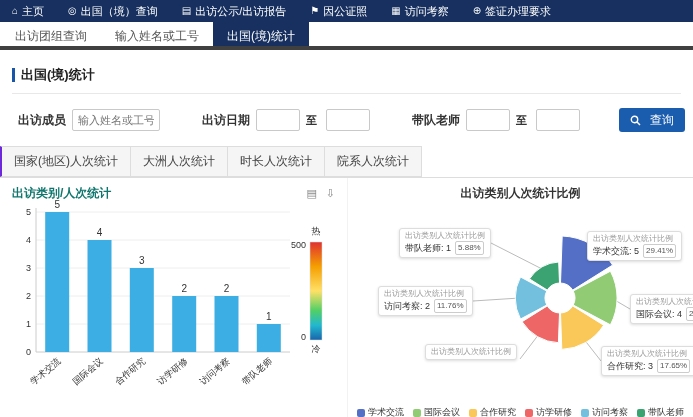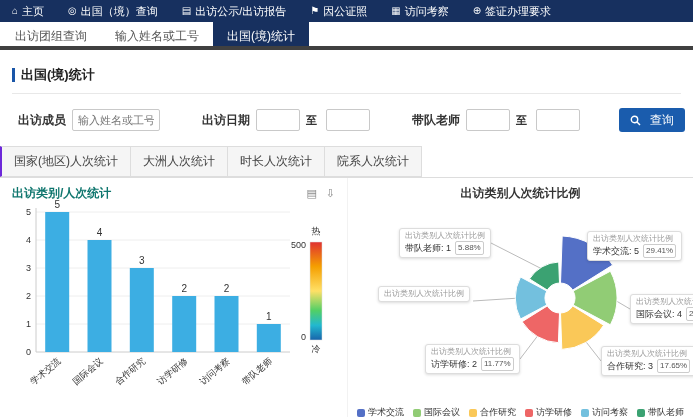--- a/index.html
+++ b/index.html
@@ -217,34 +217,34 @@
             </div>
             <div class="callout" style="left: 239px; top: 53px;">
               <div class="co-series">出访类别人次统计比例</div>
               <div class="co-line">
                 <span>学术交流: 5</span>
                 <span class="co-pct">29.41%</span>
               </div>
             </div>
             <div class="callout" style="left: 30px; top: 108px;">
               <div class="co-series">出访类别人次统计比例</div>
+              <div class="co-line">
+                <span>访问考察: 2</span>
+                <span class="co-pct">11.76%</span>
+              </div>
             </div>
             <div class="callout" style="left: 282px; top: 116px;">
               <div class="co-series">出访类别人次统计比例</div>
               <div class="co-line">
                 <span>国际会议: 4</span>
                 <span class="co-pct">23.53%</span>
               </div>
             </div>
             <div class="callout" style="left: 77px; top: 166px;">
               <div class="co-series">出访类别人次统计比例</div>
-              <div class="co-line">
-                <span>访学研修: 2</span>
-                <span class="co-pct">11.77%</span>
-              </div>
             </div>
             <div class="callout" style="left: 253px; top: 168px;">
               <div class="co-series">出访类别人次统计比例</div>
               <div class="co-line">
                 <span>合作研究: 3</span>
                 <span class="co-pct">17.65%</span>
               </div>
             </div>
           </div>
         <div class="legend" id="legend">

